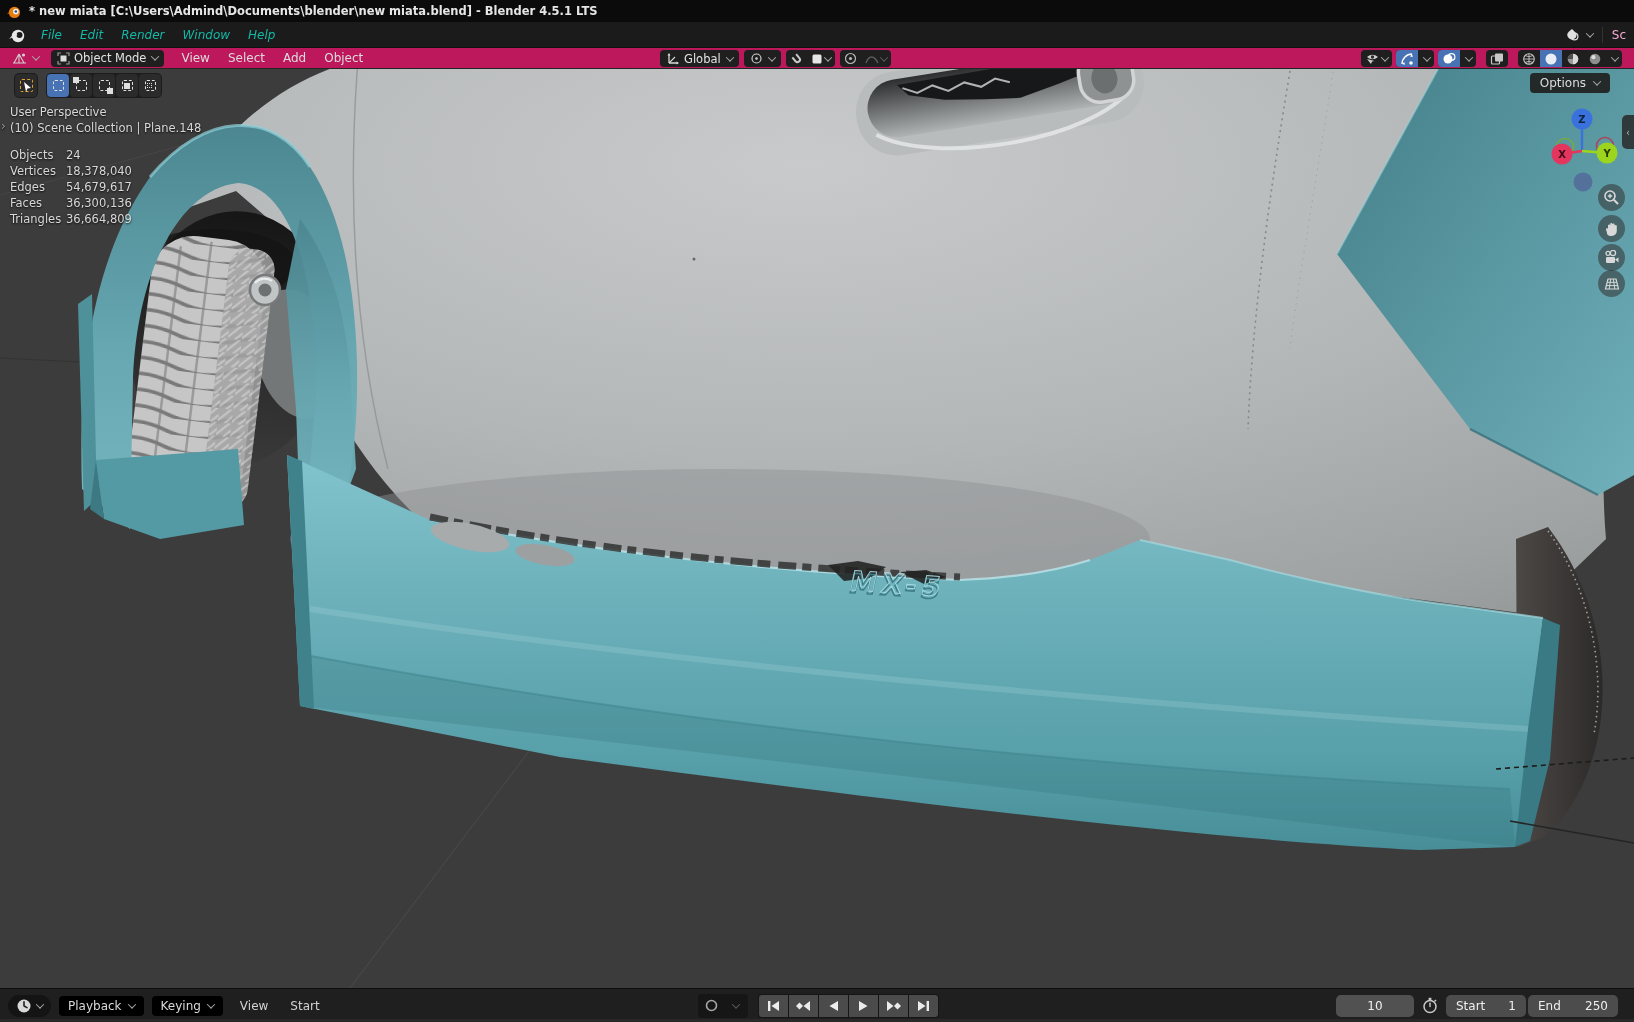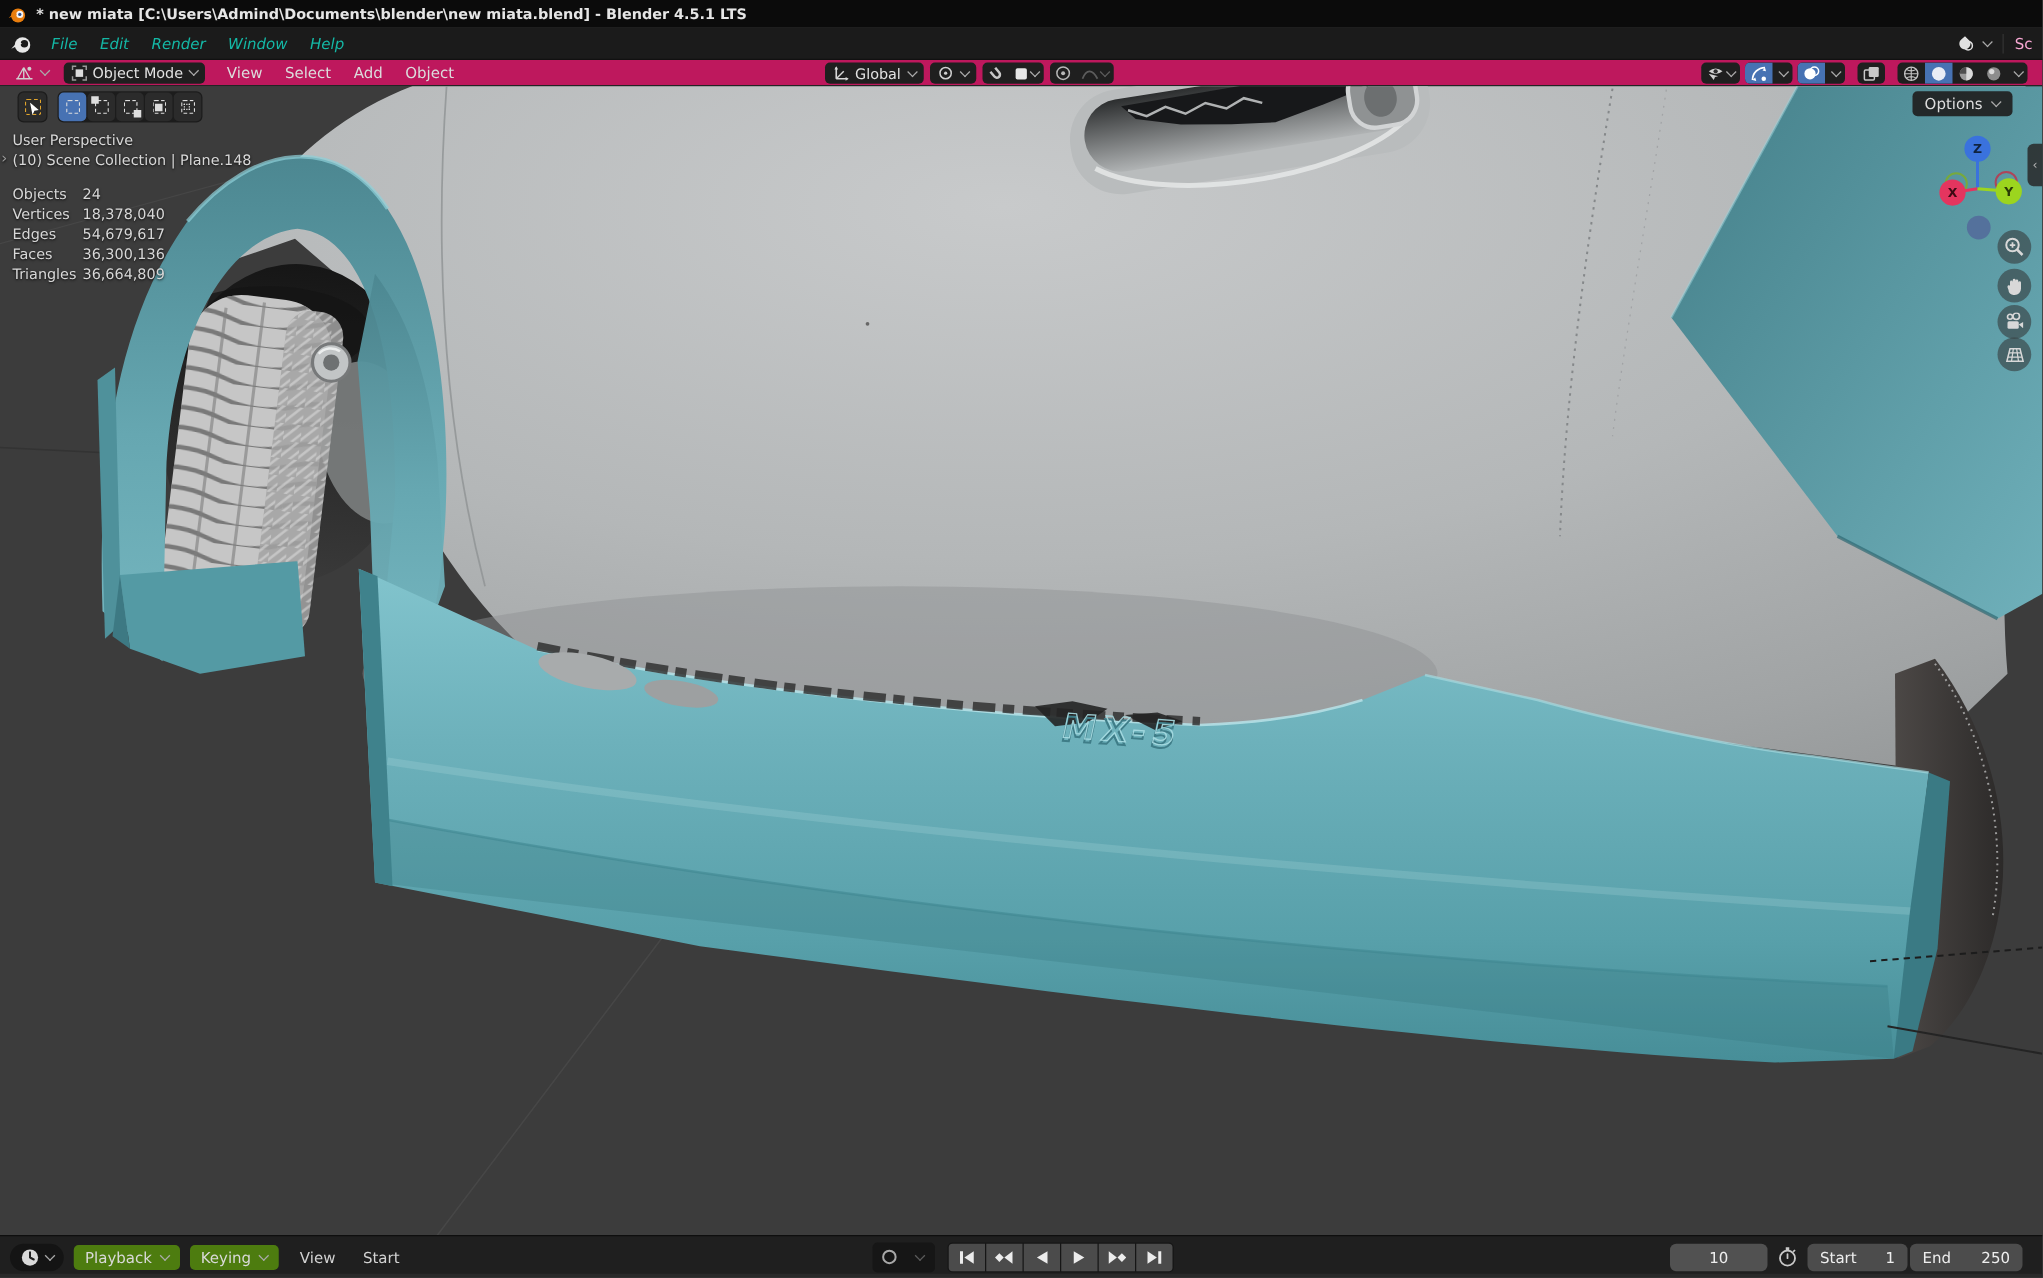--- a/index.html
+++ b/index.html
@@ -64,21 +64,21 @@
     display:flex; align-items:center; justify-content:center; }
   .sidebar-tab { position:absolute; left:1622px; top:46px; width:12px; height:34px; background:rgba(40,40,40,.85);
     border-radius:5px 0 0 5px; color:#b5b5b5; font-size:10px; display:flex; align-items:center; justify-content:center; }
 
   .gizmo { position:absolute; left:1545px; top:38px; width:74px; height:88px; }
 
   
   .timeline { position:absolute; left:0; top:988px; width:100%; height:34px; background:#1f1f1f;
     border-top:1px solid #0e0e0e; display:flex; align-items:center; padding:0 8px; }
   .tl-editor { display:flex; align-items:center; gap:3px; background:#141414; border-radius:11px; padding:3px 8px; }
-  .tl-dd { display:flex; align-items:center; gap:5px; background:#4d7c0f; border-radius:4px;
+  .tl-dd { display:flex; align-items:center; gap:5px; background:#000000; border-radius:4px;
     color:#d9d9d9; font-size:12px; padding:3px 9px; margin-left:8px; }
   .tl-menu { color:#d2d2d2; font-size:12px; padding:0 11px; }
   .tl-center { position:absolute; left:698px; display:flex; gap:10px; align-items:center; }
   .autokey { display:flex; background:#161616; border-radius:4px; padding:1px; }
   .autokey > div { width:24px; height:22px; display:flex; align-items:center; justify-content:center; }
   .transport { display:flex; background:#161616; border-radius:4px; padding:1px; gap:1px; }
   .tp-btn { width:29px; height:22px; background:#4b4b4b; display:flex; align-items:center; justify-content:center; }
   .tp-btn:first-child { border-radius:3px 0 0 3px; } .tp-btn:last-child { border-radius:0 3px 3px 0; }
   .tl-right { position:absolute; right:16px; display:flex; align-items:center; gap:8px; }
   .field { background:#515151; border-radius:5px; height:22px; color:#eeeeee; font-size:12px;

